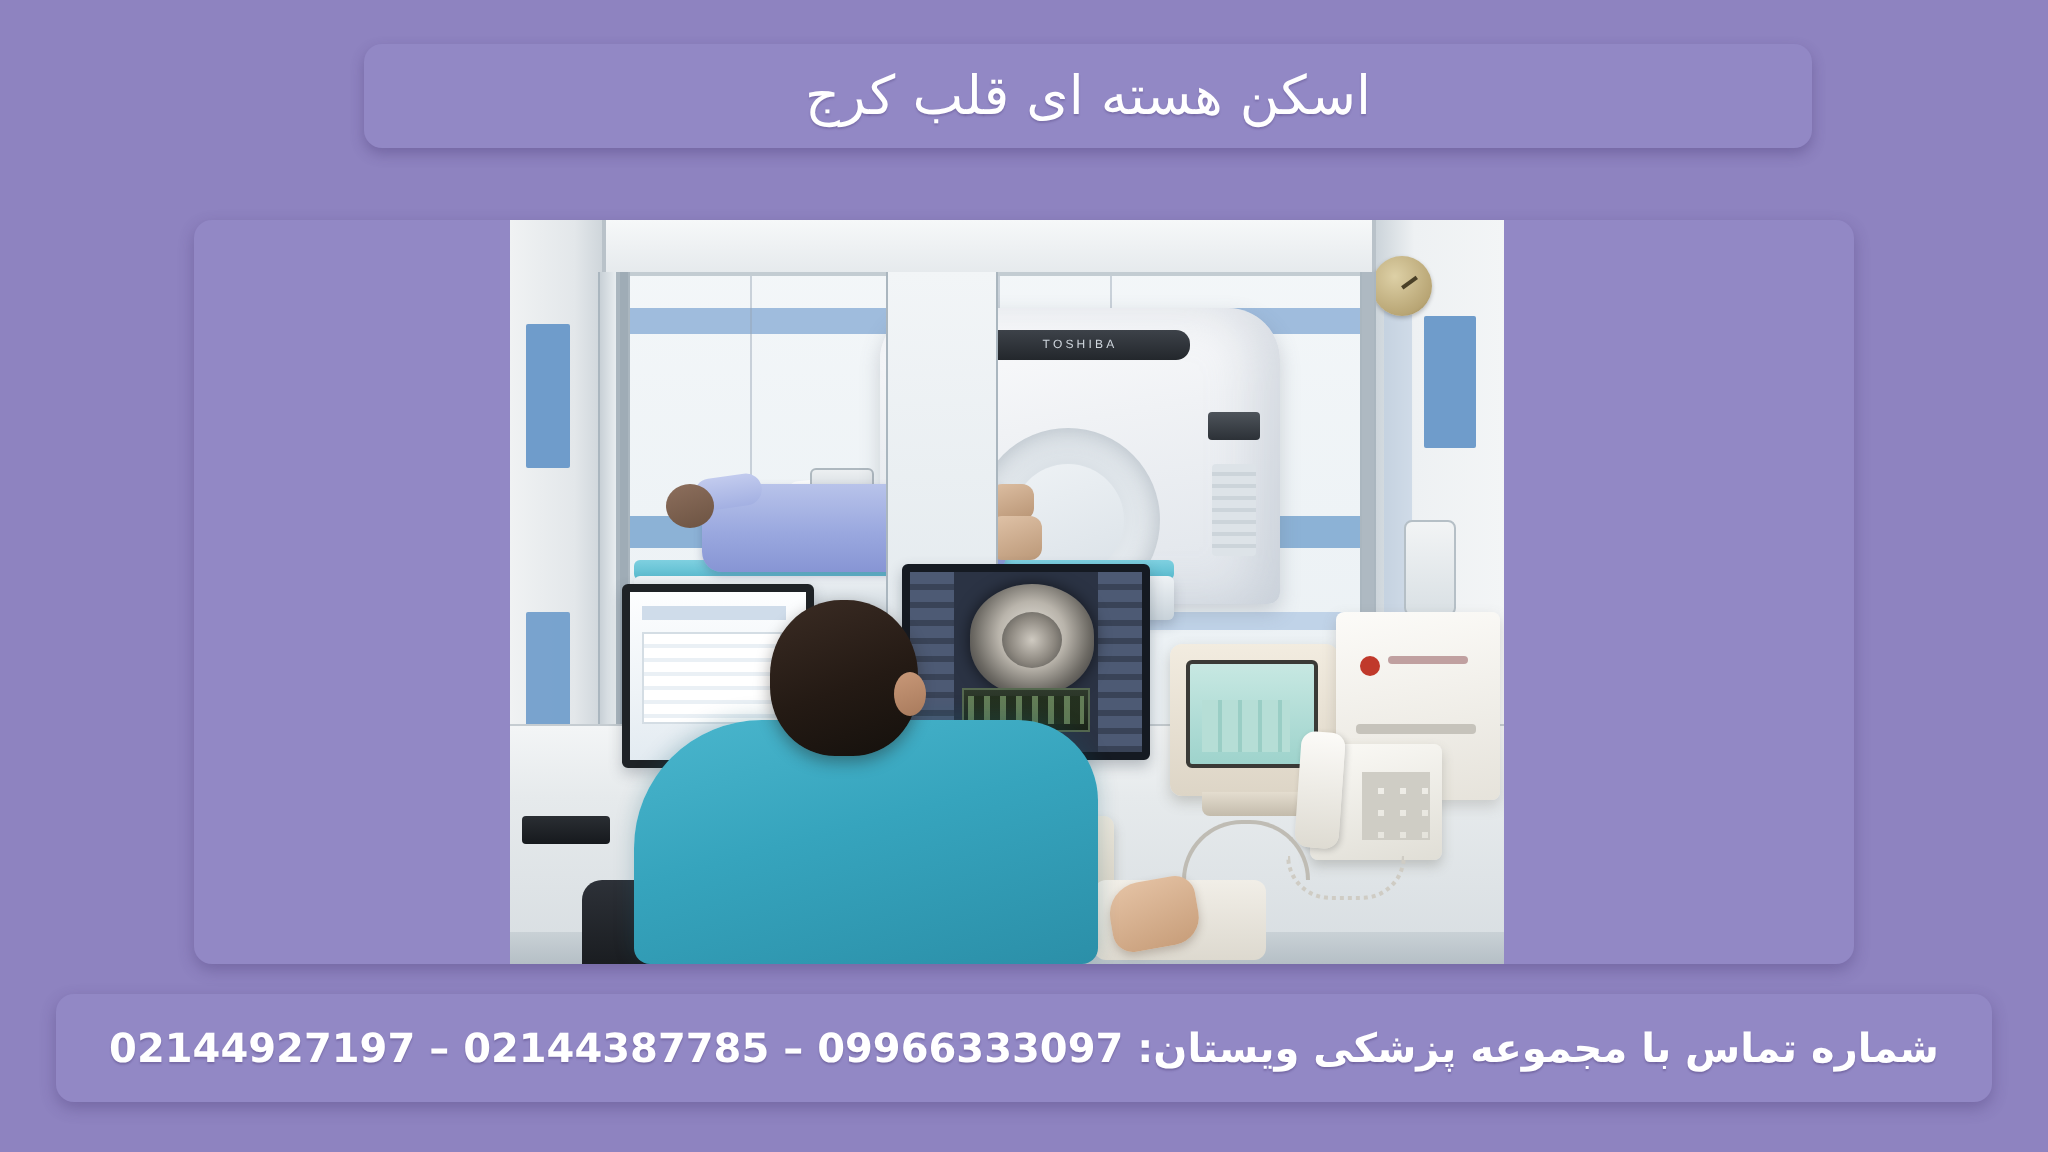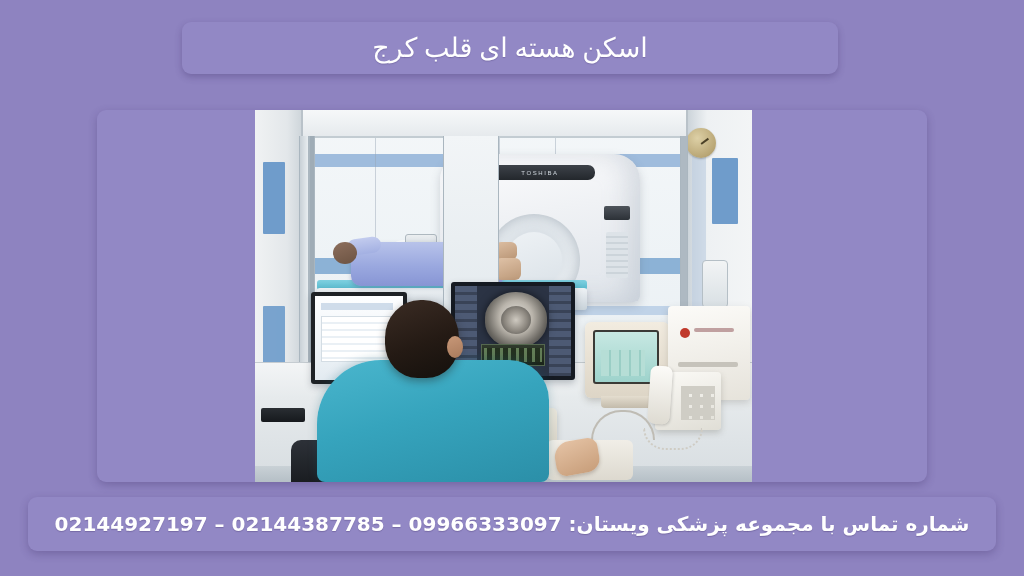--- a/index.html
+++ b/index.html
@@ -11,25 +11,25 @@
   }
   body {
     background:#8e83c0;
     position:relative;
   }
 
   
   .title-bar {
     position:absolute;
     left:182px; top:22px;
-    width:656px; height:52px;
+    width:724px; height:52px;
     background:#9288c5;
     border-radius:9px;
     box-shadow:0 3px 7px rgba(55,40,95,0.30);
-    display:flex; align-items:center; justify-content:center;font-family:Liberation Serif, serif;
+    display:flex; align-items:center; justify-content:center;
   }
   .title-text {
     color:#ffffff;
     font-size:27px;
     font-weight:400;
     letter-spacing:.3px;
     line-height:1;
     direction:rtl;
     text-align:center;
     white-space:nowrap;

